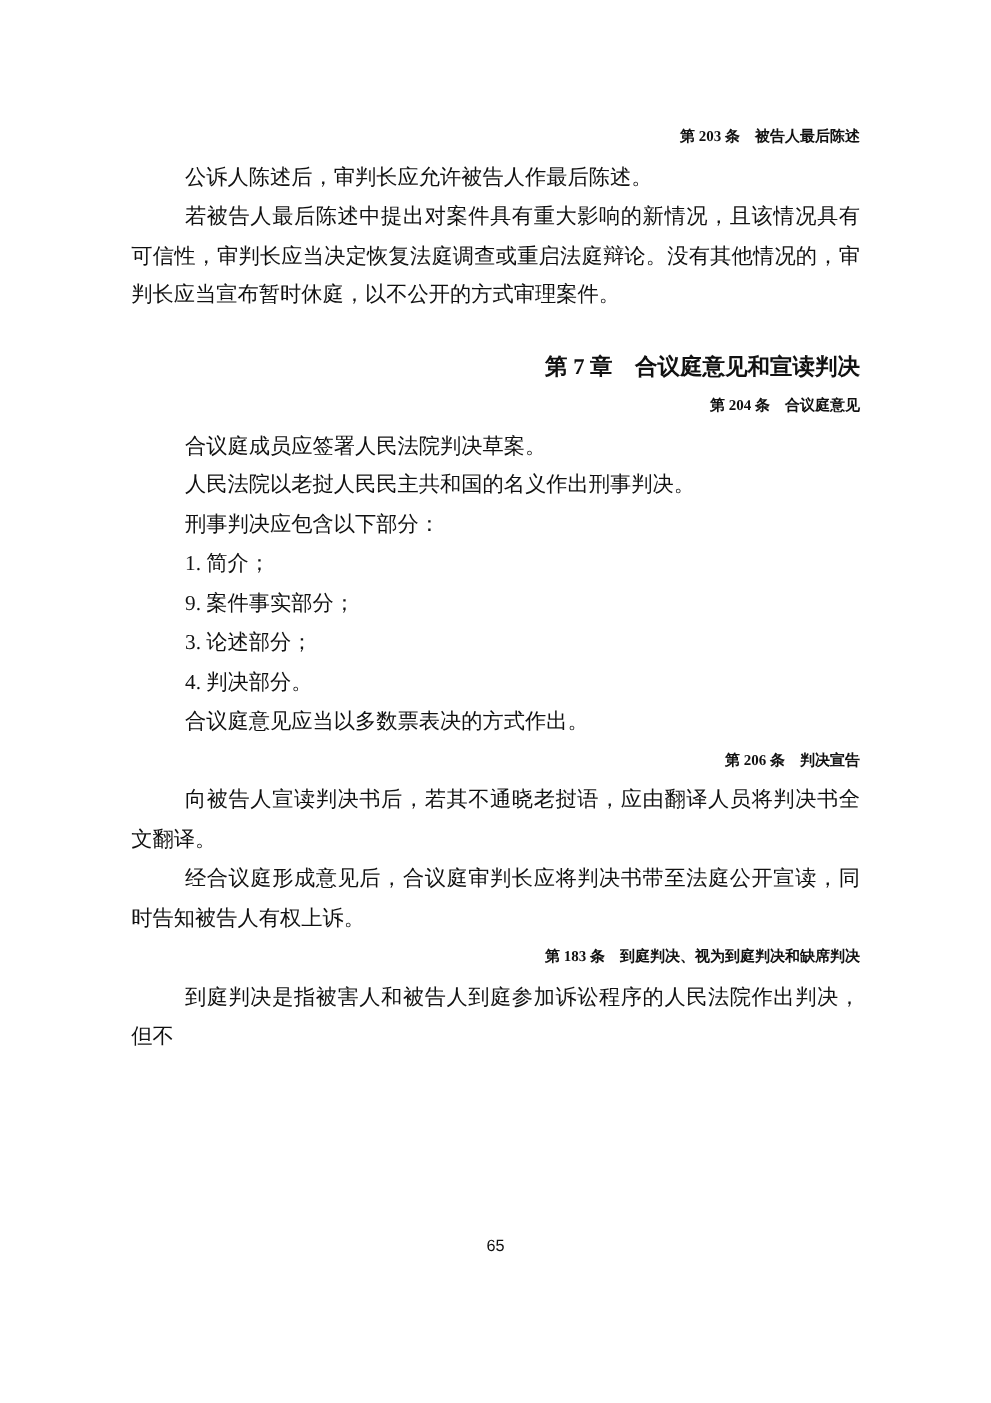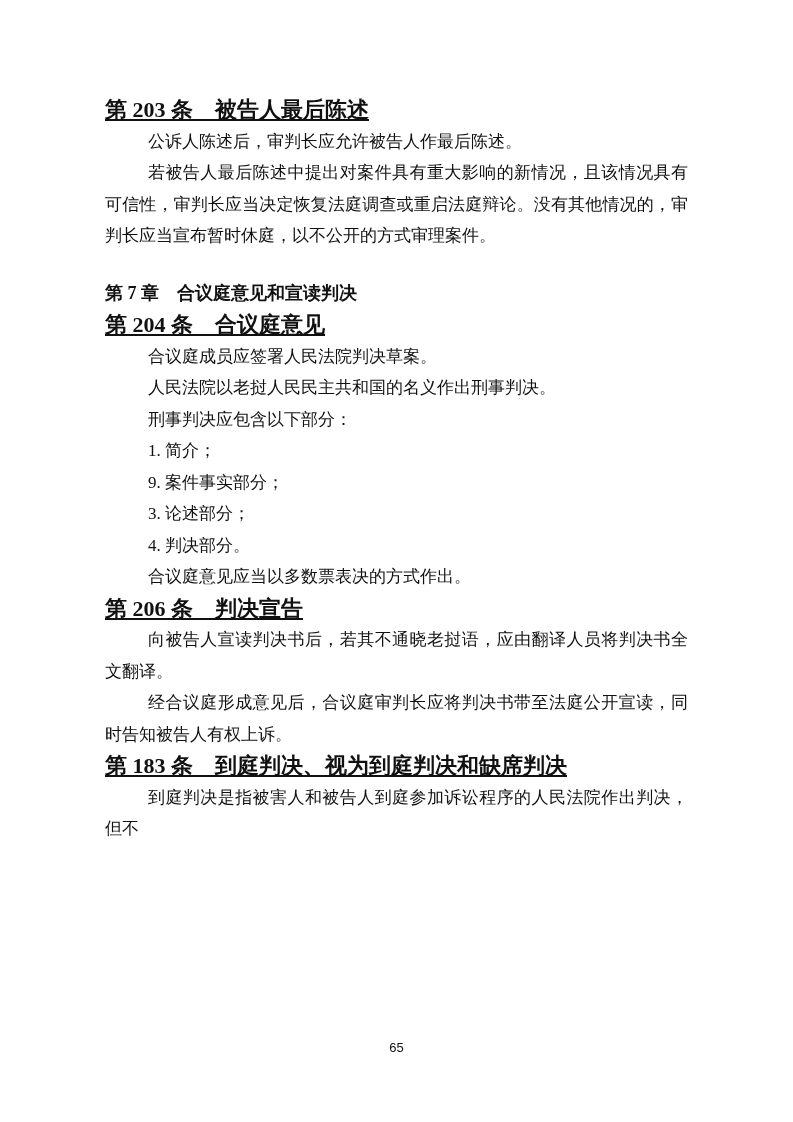--- a/index.html
+++ b/index.html
@@ -27,39 +27,38 @@
   }
   .doc-body p,
   .doc-body h2 {
     margin: 0;
     padding: 0;
   }
   .para {
     text-indent: 43px;
   }
   .article {
-    text-align: left;
+    text-align: right;
     font-weight: bold;
-    font-size: 22px;
+    font-size: 12px;
     line-height: 31.5px;
     text-indent: 0;
-    text-decoration: underline;
   }
   .chapter {
-    text-align: left;
+    text-align: right;
     font-weight: bold;
     font-size: 18px;
     line-height: 31.5px;
     text-indent: 0;
     margin-top: 26px !important;
   }
   .page-number {
     position: absolute;
     left: 0;
-    top: 1040px;
+    top: 989px;
     width: 793px;
     text-align: center;
     font-family: "Liberation Sans", sans-serif;
     font-size: 13px;
     color: #111111;
   }
 </style>
 </head>
 <body>
 

